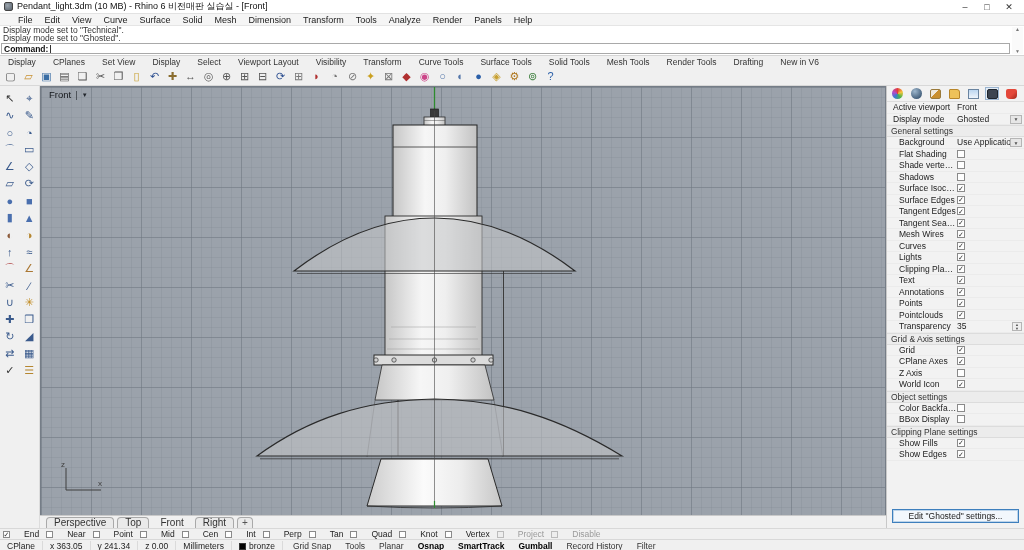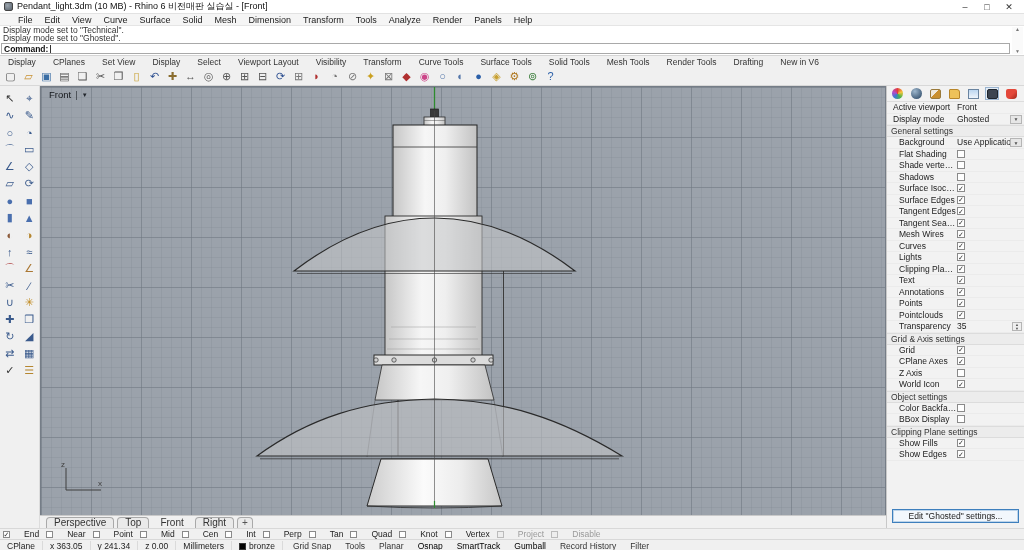--- a/index.html
+++ b/index.html
@@ -92,21 +92,21 @@
   .os-item.disabled { color:#9a9a9a; }
   .os-item.disabled .cb { border-color:#bbb; background:#eee; }
 
   
   .statusbar { height:13px; background:#f0f0f0; display:flex; align-items:center; font-size:8.5px; border-top:1px solid #d8d8d8;}
   .st-seg { padding:0 7px; border-right:1px solid #dadada; color:#222; white-space:nowrap; }
   .st-seg.swatch-seg { display:flex; align-items:center; gap:3px; }
   .swatch { width:7px; height:7px; background:#000; border:1px solid #333; }
   .st-toggles { display:flex; gap:14px; padding-left:10px; }
   .st-toggle { color:#333; white-space:nowrap; }
-  .st-toggle.bold { font-weight:normal; color:#000; }
+  .st-toggle.bold { font-weight:bold; color:#000; }
 </style>
 </head>
 <body>
 
 <div class="titlebar">
   <div class="app-icon"></div>
   <span class="title-text">Pendant_light.3dm (10 MB) - Rhino 6 비전매판 실습실 - [Front]</span>
   <div class="win-controls" id="win-controls">
       <span class="win-btn">–</span>
       <span class="win-btn">□</span>

